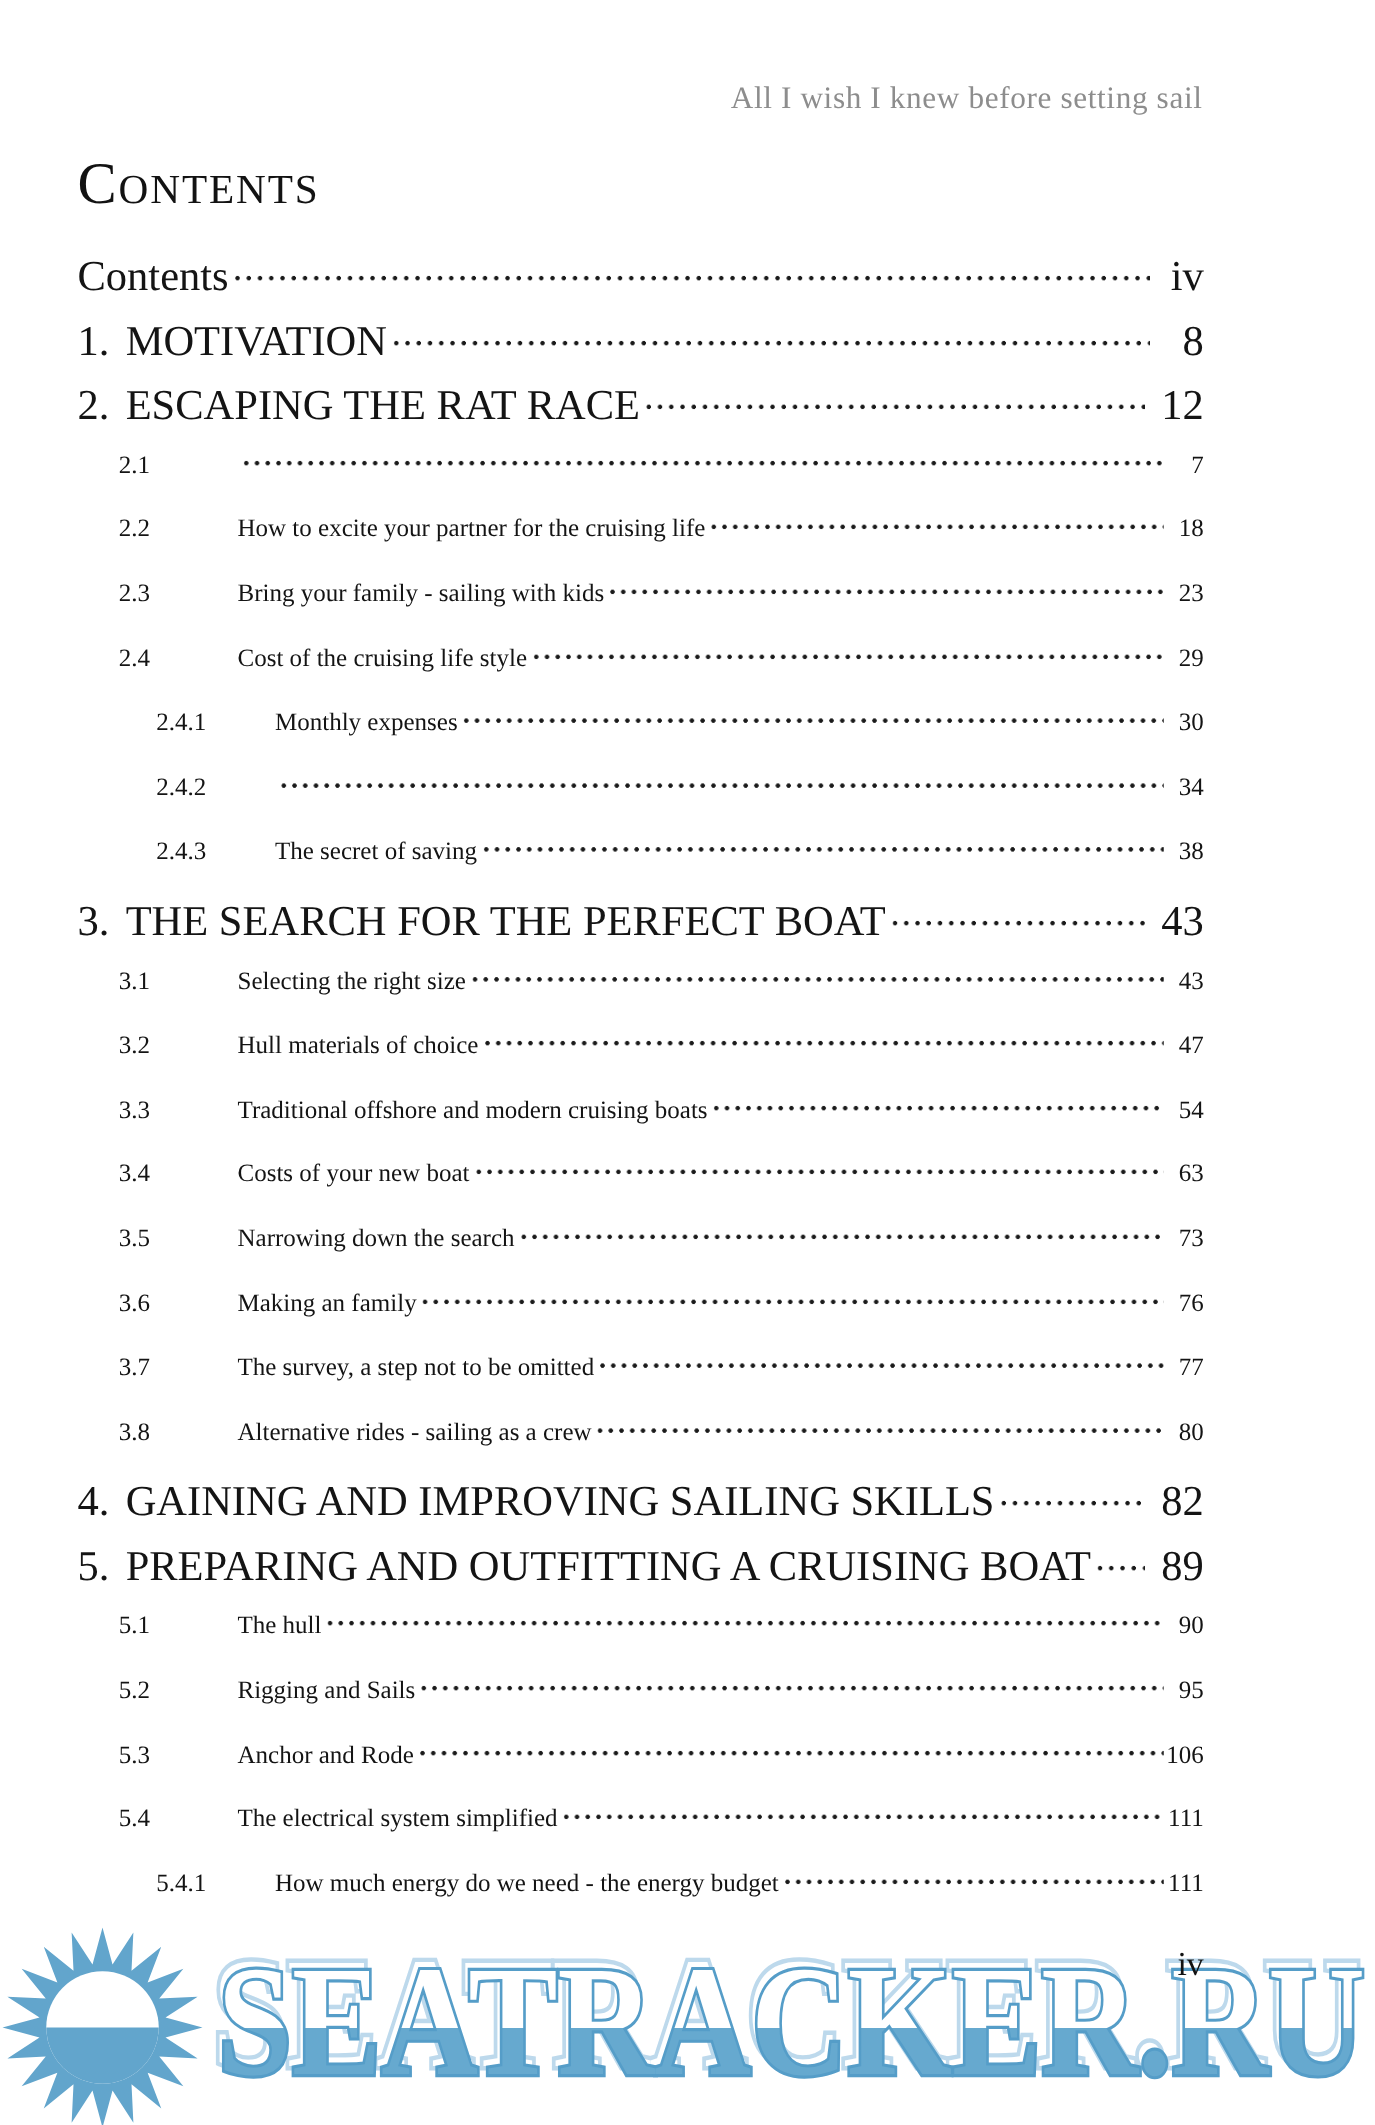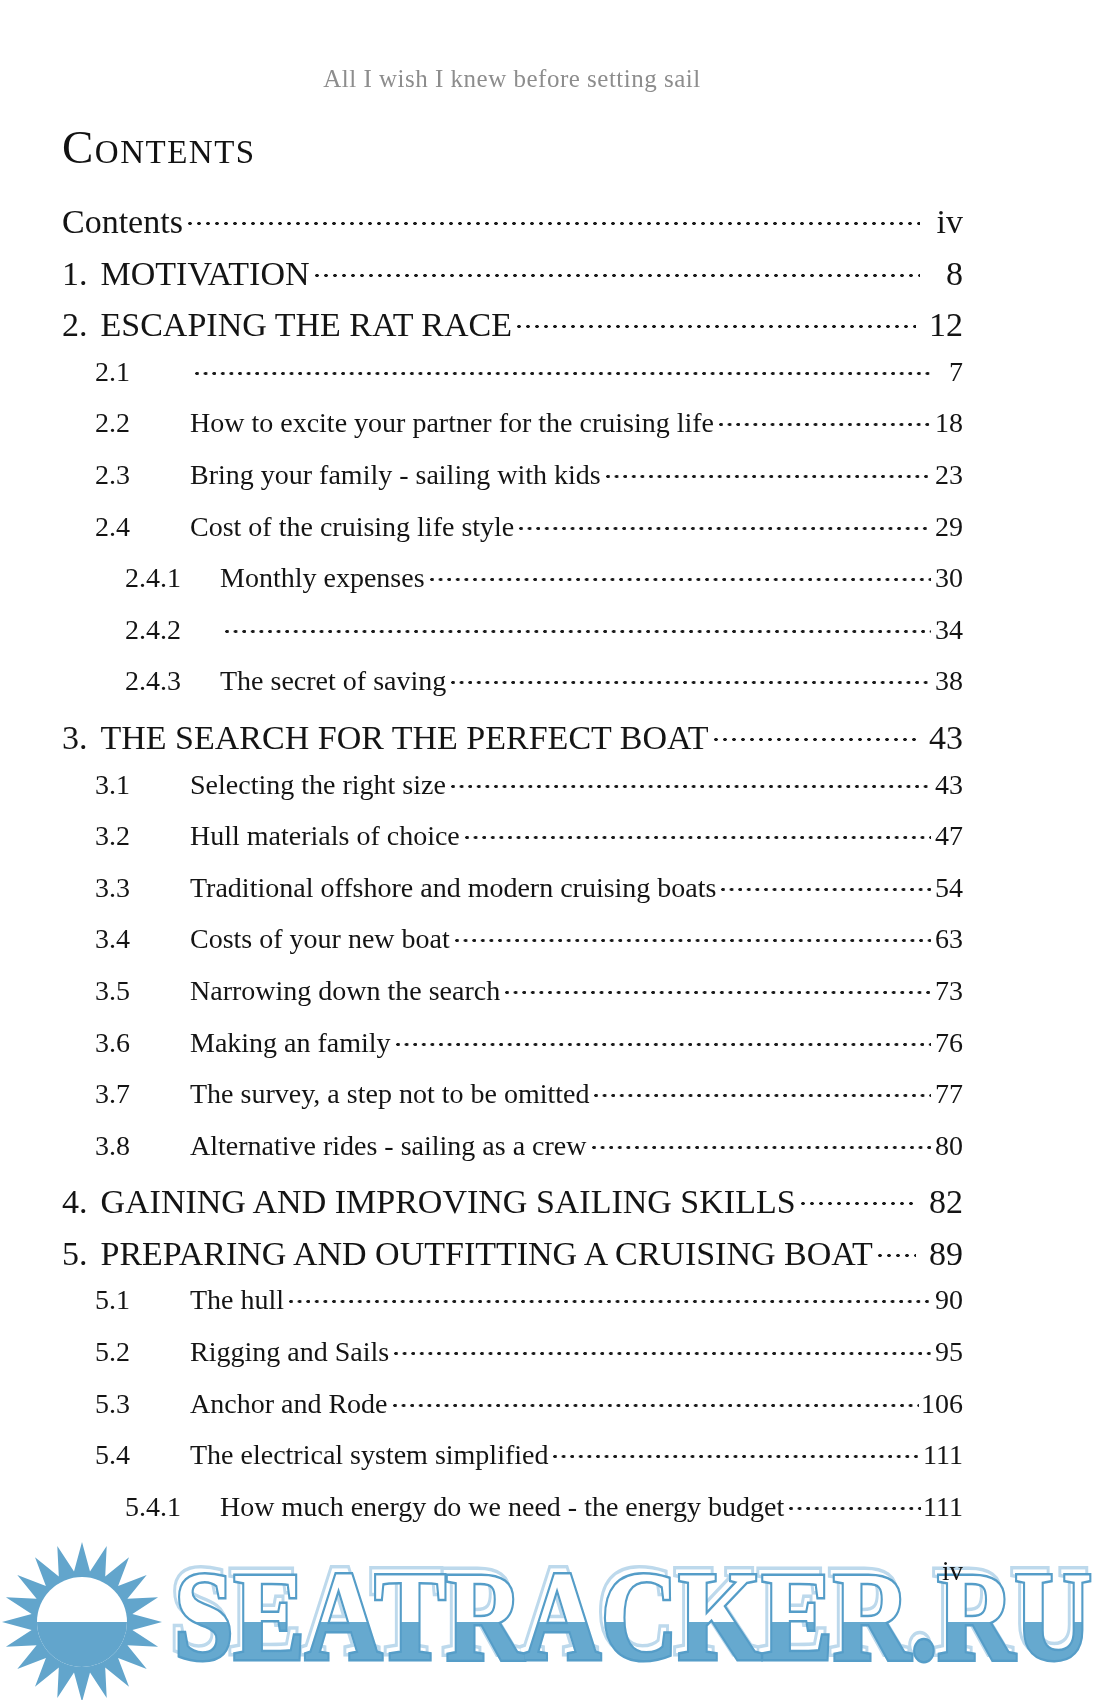--- a/index.html
+++ b/index.html
@@ -6,38 +6,38 @@
   body{
     width:1100px;height:1700px;
     background:#ffffff;
     position:relative;
     overflow:hidden;
     font-family:"Liberation Serif","DejaVu Serif",serif;
     color:#141414;
   }
   .running-header{
     position:absolute;left:62px;top:64px;width:900px;
-    text-align:center;
+    text-align:right;
     font-size:25px;line-height:30px;
     color:#8d8d8d;
     letter-spacing:.5px;
   }
   .contents-heading{
     position:absolute;left:62px;top:120px;
     font-size:47px;line-height:54px;
     font-variant:small-caps;
     letter-spacing:1.5px;
     color:#121212;
   }
   .toc{
     position:absolute;left:62px;top:202px;width:901px;
   }
   .row{
     display:flex;align-items:baseline;
-    font-size:28px;line-height:30px;
+    font-size:20px;line-height:30px;
     margin-bottom:21.6px;
     white-space:nowrap;
   }
   .row.lvl0{
     font-size:34px;line-height:40px;
     margin-bottom:11.6px;
   }
   .num{flex:none;}
   .lvl0 .num{margin-right:13px;}
   .lvl1{padding-left:33px;}

